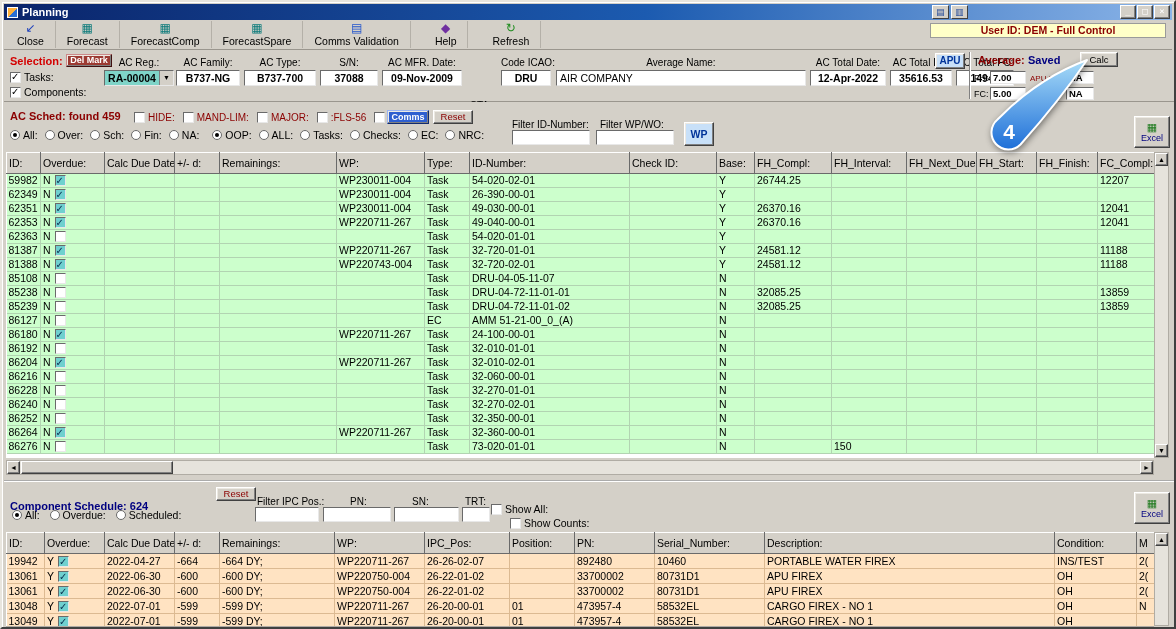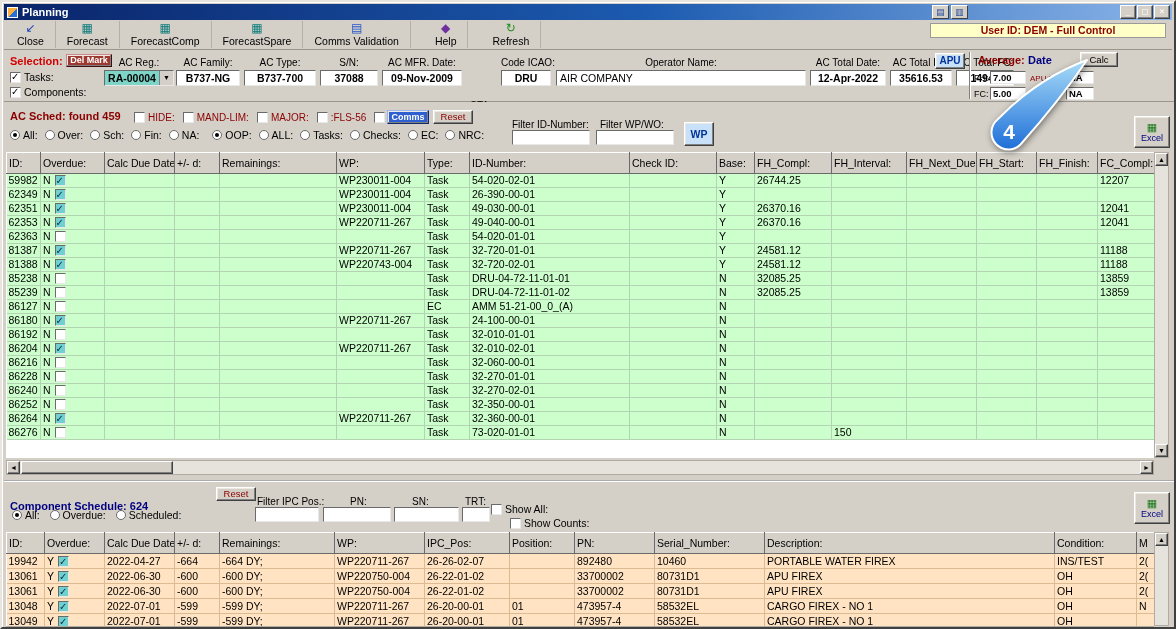--- a/index.html
+++ b/index.html
@@ -202,40 +202,40 @@
         </div>
         <div class="field" style="left: 461px; width: 32px; margin-top: 43px;">
           <div class="field-label">STA:</div>
           <div class="field-box">MJZ</div>
         </div>
         <div class="field" style="left: 497px; width: 50px;">
           <div class="field-label">Code ICAO:</div>
           <div class="field-box">DRU</div>
         </div>
         <div class="field" style="left: 552px; width: 250px;">
-          <div class="field-label">Operator Name:</div>
+          <div class="field-label">Average Name:</div>
           <div class="field-box left">AIR COMPANY</div>
         </div>
         <div class="field" style="left: 806px; width: 76px;">
           <div class="field-label">AC Total Date:</div>
           <div class="field-box">12-Apr-2022</div>
         </div>
         <div class="field" style="left: 886px; width: 62px;">
           <div class="field-label">AC Total FH:</div>
           <div class="field-box">35616.53</div>
         </div>
         <div class="field" style="left: 952px; width: 58px;">
           <div class="field-label">AC Total FC:</div>
           <div class="field-box">14948</div>
         </div>
       </div>
     <button id="apu-btn" class="btn">APU</button>
     <div id="avg-divider"></div>
     <span id="avg-title-label">Average:</span>
-    <span id="avg-title-value">Date</span>
+    <span id="avg-title-value">Saved</span>
     <button id="calc-btn" class="btn">Calc</button>
     <span class="avg-lab" style="left:970px;top:23px">FH:</span>
     <span class="avg-box inset" style="left:986px;top:21px;width:36px">7.00</span>
     <span class="avg-lab red" style="left:1026px;top:24px">APU FH:</span>
     <span class="avg-box inset" style="left:1062px;top:21px;width:28px">NA</span>
     <span class="avg-lab" style="left:970px;top:39px">FC:</span>
     <span class="avg-box inset" style="left:986px;top:37px;width:36px">5.00</span>
     <span class="avg-lab red" style="left:1026px;top:40px">APU FC:</span>
     <span class="avg-box inset" style="left:1062px;top:37px;width:28px">NA</span>
   </div>
@@ -480,20 +480,38 @@
               <td>Task</td>
               <td>32-720-02-01</td>
               <td></td>
               <td>Y</td>
               <td>24581.12</td>
               <td></td>
               <td></td>
               <td></td>
               <td></td>
               <td>11188</td>
+            </tr>
+            <tr>
+              <td>85108</td>
+              <td><span style="margin-right: 4px;">N</span><span class="cb tbl"></span></td>
+              <td></td>
+              <td></td>
+              <td></td>
+              <td></td>
+              <td>Task</td>
+              <td>DRU-04-05-11-07</td>
+              <td></td>
+              <td>N</td>
+              <td></td>
+              <td></td>
+              <td></td>
+              <td></td>
+              <td></td>
+              <td></td>
             </tr>
             <tr>
               <td>85238</td>
               <td><span style="margin-right: 4px;">N</span><span class="cb tbl"></span></td>
               <td></td>
               <td></td>
               <td></td>
               <td></td>
               <td>Task</td>
               <td>DRU-04-72-11-01-01</td>

